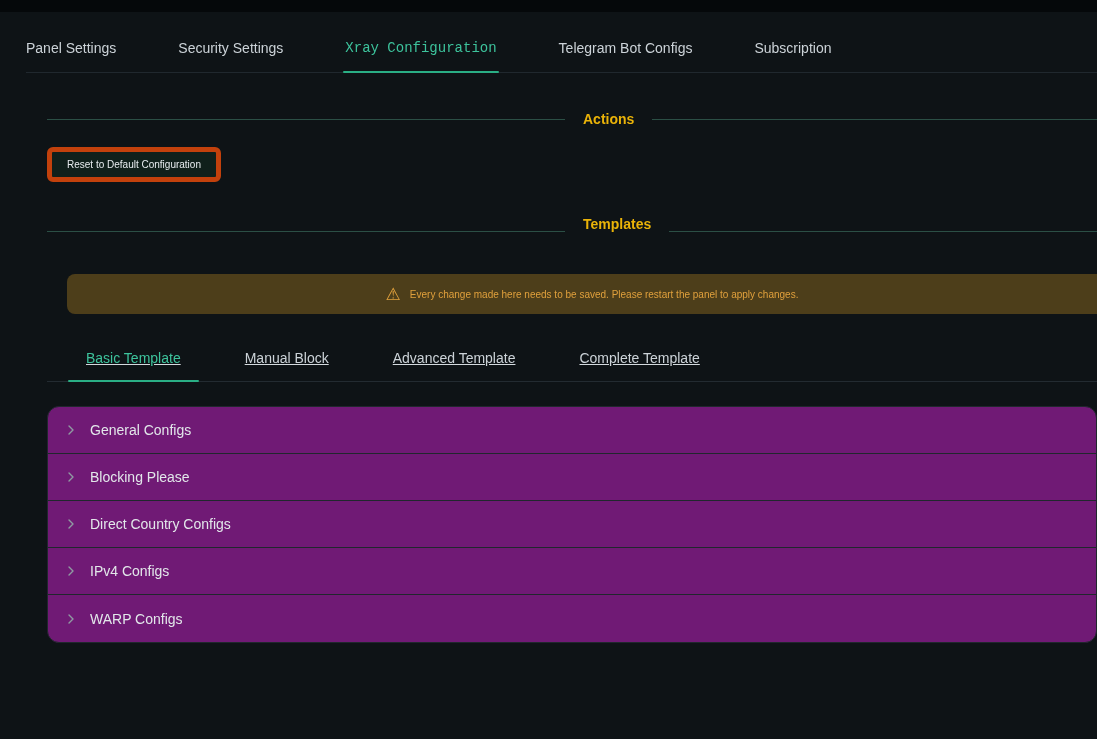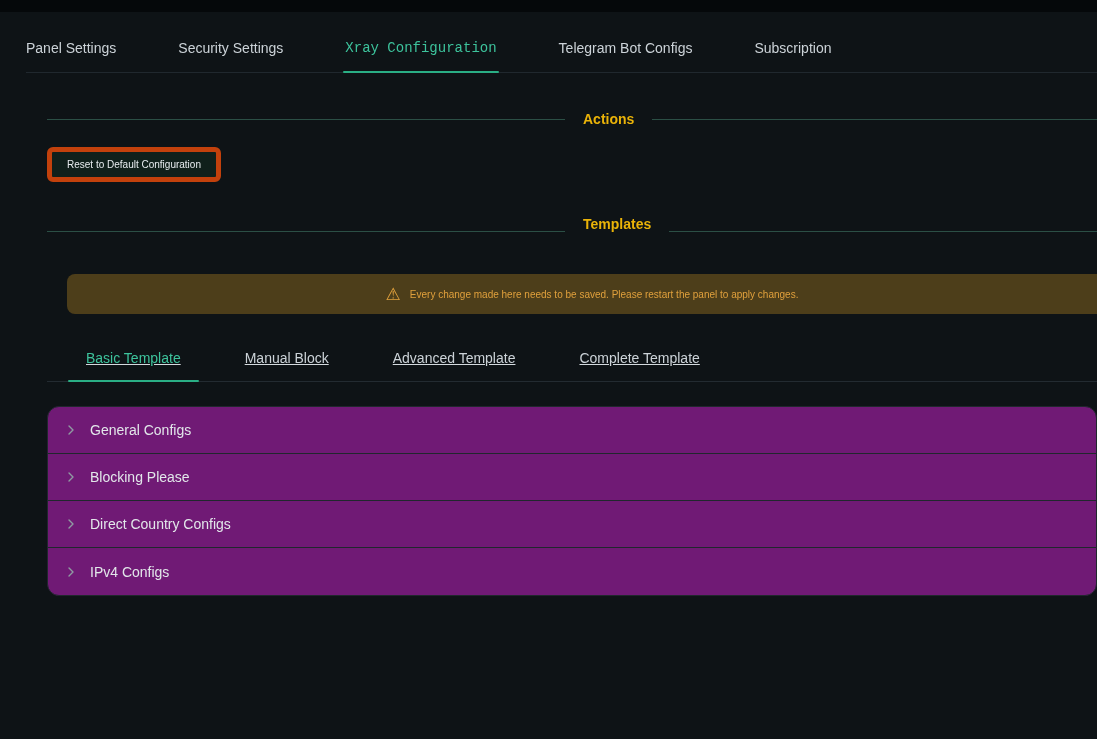--- a/index.html
+++ b/index.html
@@ -209,16 +209,24 @@
     <span class="accordion-label">Direct Country Configs</span>
   </div>
   <div class="accordion-item">
     <span class="chevron">
       <svg width="12" height="12" viewBox="0 0 12 12">
           <path d="M4 2l4 4-4 4" stroke="#8f9aa2" stroke-width="1.4" fill="none" stroke-linecap="round" stroke-linejoin="round"></path>
         </svg>
     </span>
     <span class="accordion-label">IPv4 Configs</span>
   </div>
+  <div class="accordion-item">
+    <span class="chevron">
+      <svg width="12" height="12" viewBox="0 0 12 12">
+          <path d="M4 2l4 4-4 4" stroke="#8f9aa2" stroke-width="1.4" fill="none" stroke-linecap="round" stroke-linejoin="round"></path>
+        </svg>
+    </span>
+    <span class="accordion-label">WARP Configs</span>
+  </div>
 </div>
 
 
 
 
 </body></html>

